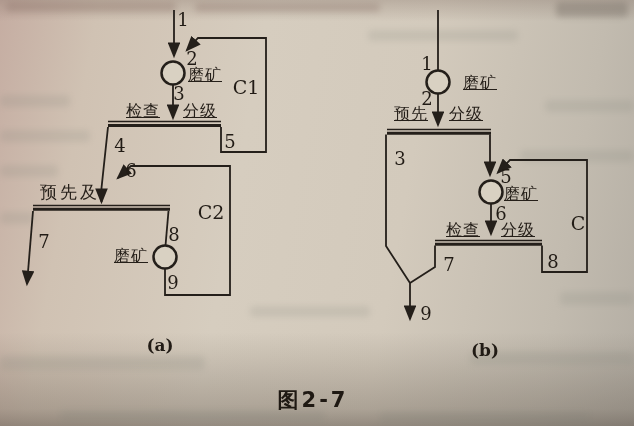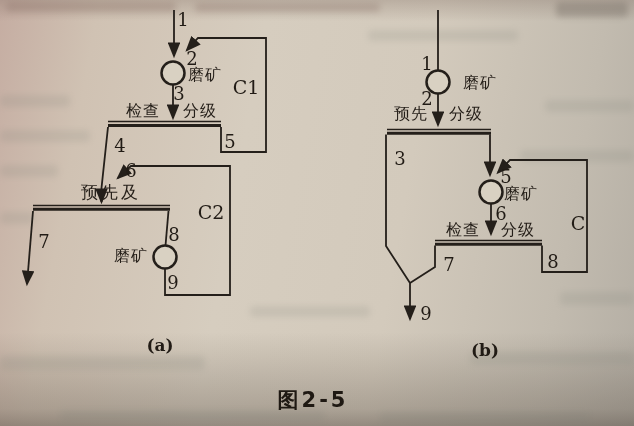--- a/index.html
+++ b/index.html
@@ -13,22 +13,22 @@
     color:#27211b;
   }
   
   .smudge{position:absolute;background:#7e8177;filter:blur(3px);opacity:.16;border-radius:4px;pointer-events:none;}
   .smudge.warm{background:#82675e;opacity:.28;}
   .smudge.dark{background:#5e564e;opacity:.30;}
   svg{position:absolute;left:0;top:0;}
   .lbl{position:absolute;transform:translate(-50%,-50%);white-space:nowrap;line-height:1;}
   .num{font-family:"DejaVu Serif","Liberation Serif",serif;font-size:18px;font-weight:500;color:#211b15;}
   .loopname{font-family:"DejaVu Serif","Liberation Serif",serif;font-size:19px;color:#211b15;}
-  .cjk{font-size:16px;letter-spacing:1px;color:#251f19;}
-  .cjk-wide{font-size:17px;letter-spacing:3px;color:#251f19;margin-left:41px;}
+  .cjk{font-size:16px;letter-spacing:1px;color:#251f19;text-decoration:underline;}
+  .cjk-wide{font-size:17px;letter-spacing:3px;color:#251f19;}
   .sub{font-family:"DejaVu Serif","Liberation Serif",serif;font-size:17px;font-weight:600;color:#211b15;}
   #caption{
     position:absolute;left:0;right:8px;top:386px;
     display:flex;justify-content:center;align-items:center;gap:22px;
     font-size:21px;font-weight:bold;letter-spacing:3px;color:#1f1913;
   }
 </style>
 </head>
 <body>
 
@@ -119,16 +119,16 @@
   <span class="lbl num" style="left:501px;top:214px">6</span>
   <span class="lbl cjk" style="left:463px;top:230px">检查</span>
   <span class="lbl cjk" style="left:518px;top:230px">分级</span>
   <span class="lbl loopname" style="left:578px;top:223px">C</span>
   <span class="lbl num" style="left:449px;top:265px">7</span>
   <span class="lbl num" style="left:553px;top:262px">8</span>
   <span class="lbl num" style="left:426px;top:314px">9</span>
   <span class="lbl sub" style="left:485px;top:350px">(b)</span>
 
   <div id="caption">
-    <span>图2-5</span>
+    <span>图2-7</span>
   </div>
 
 </div>
 
 </body></html>

